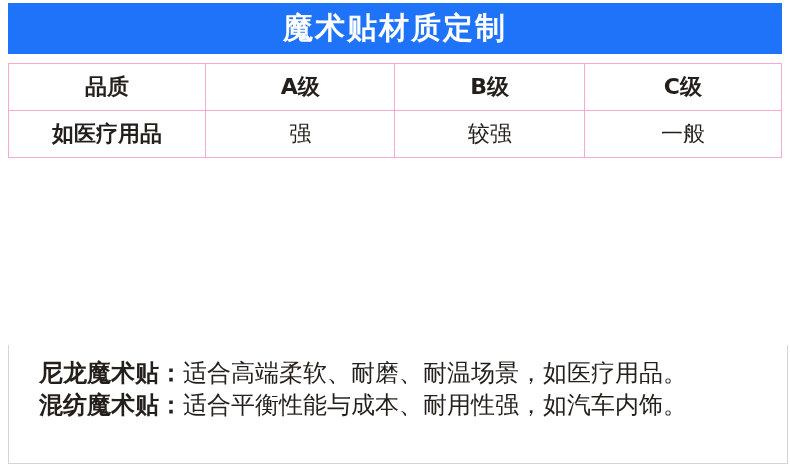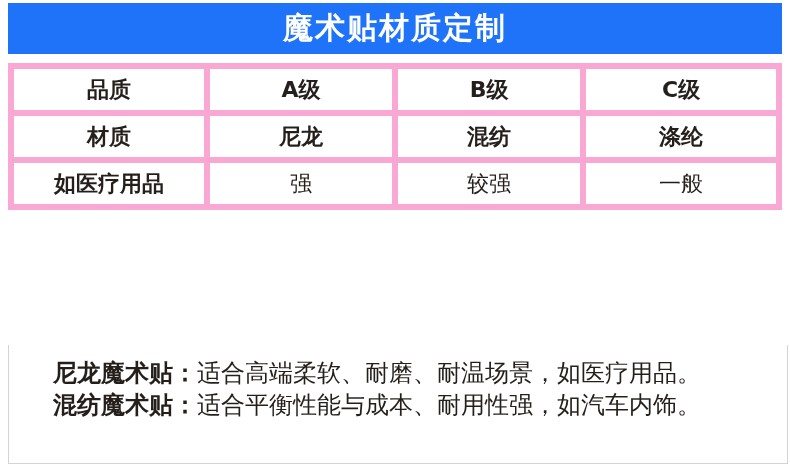--- a/index.html
+++ b/index.html
@@ -23,38 +23,38 @@
   .table-wrap {
     position: absolute;
     left: 8px; right: 8px; top: 63px;
   }
   table.spec {
     width: 100%;
     border-collapse: collapse;
     table-layout: fixed;
   }
   table.spec td {
-    border: 6px solid #f9a8d4;
+    border: 1px solid #f9a8d4;
     height: 47px;
     text-align: center;
     vertical-align: middle;
     font-size: 22px;
     color: #241f1b;
     font-weight: normal;
   }
   table.spec td.row-label { font-weight: bold; }
   table.spec tr.bold-row td { font-weight: bold; }
 
   .notes {
     position: absolute;
     left: 8px; right: 2px; top: 345px;
     height: 119px;
     border: 1px solid #d4d4d4;
     border-top: none;
-    padding: 12px 18px 8px 44px;
+    padding: 12px 18px 8px 30px;
   }
   .note-line {
     font-size: 24px;
     line-height: 32px;
     color: #241f1b;
     white-space: nowrap;
   }
   .note-prefix { font-weight: bold; }
 </style>
 </head>
@@ -74,26 +74,20 @@
           <col style="width:24.5%">
           <col style="width:25.5%">
       </colgroup>
       <tbody>
         <tr class="bold-row">
           <td class="row-label">品质</td>
           <td>A级</td>
           <td>B级</td>
           <td>C级</td>
         </tr>
-        <tr class="bold-row">
-          <td class="row-label">材质</td>
-          <td>尼龙</td>
-          <td>混纺</td>
-          <td>涤纶</td>
-        </tr>
         <tr>
           <td class="row-label">如医疗用品</td>
           <td>强</td>
           <td>较强</td>
           <td>一般</td>
         </tr>
       </tbody>
     </table>
   </div>
 

